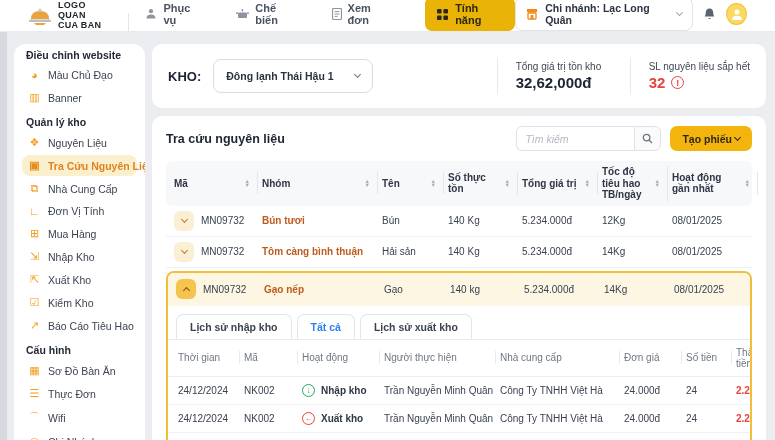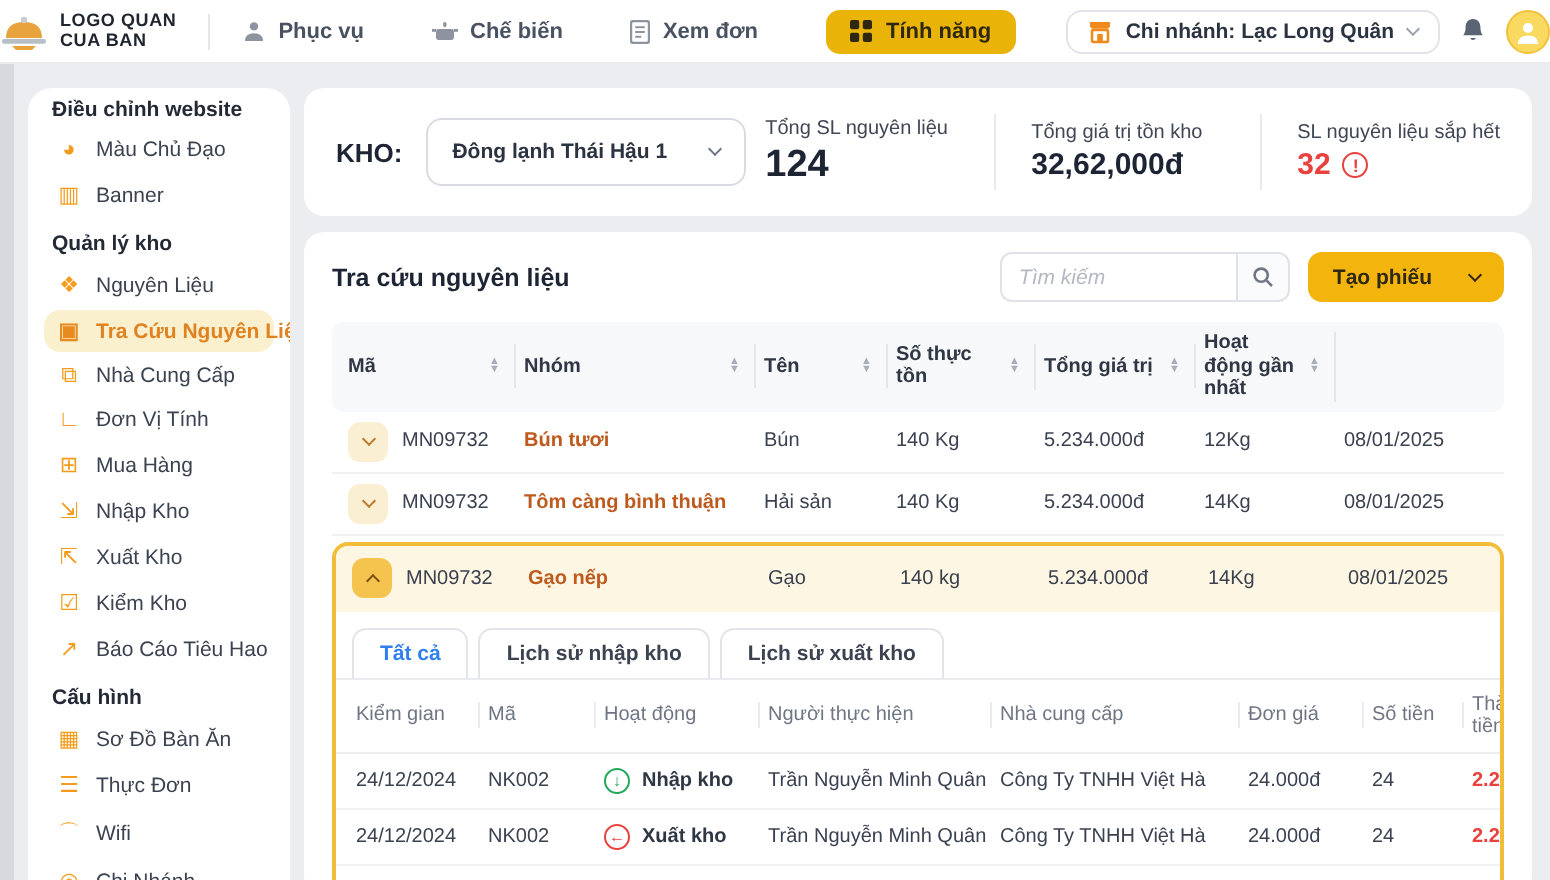--- a/index.html
+++ b/index.html
@@ -8,21 +8,21 @@
     font-family: "Liberation Sans", sans-serif;
     background: #ecedf1;
     color: #2b3240;
     position: relative;
   }
   .edge-strip { position:absolute; left:0; top:32px; bottom:0; width:7px; background:#d8d9de; }
 
   
   .topbar {
     height: 32px; background: #fff; border-bottom: 1px solid #e8eaee;
-    display: flex; align-items: center; padding: 0 0; position: relative; z-index: 3;
+    display: flex; align-items: flex-end; padding: 0 28px; position: relative; z-index: 3;
   }
   .logo { display: flex; align-items: center; gap: 6px; }
   .logo-text { font-size: 9px; font-weight: 800; letter-spacing: .3px; color: #20262f; line-height: 1.1; }
   .top-divider { width: 1px; height: 18px; background: #e4e6ea; margin: 0 16px; }
   .menu { display: flex; align-items: center; gap: 34px; }
   .menu-item { display: flex; align-items: center; gap: 6px; font-size: 11px; font-weight: 700; color: #4a5160; cursor: pointer; }
   .menu-item .mi { color: #8d94a0; display:flex; }
   .menu-item.active { background: #eab308; color: #2e2812; padding: 5px 12px; border-radius: 7px; gap: 7px; }
   .top-right { margin-left: auto; display: flex; align-items: center; gap: 9px; }
   .branch { display: flex; align-items: center; gap: 7px; border: 1px solid #e2e4e9; border-radius: 8px; padding: 4px 10px; font-size: 10.5px; font-weight: 700; color: #2b3240; background: #fff; }
@@ -61,21 +61,21 @@
   .vdiv { width: 1px; height: 38px; background: #e7e9ed; }
 
   
   .main-card { position: absolute; left: 152px; top: 116px; right: 9px; bottom: -8px; background: #fff; border-radius: 10px; padding: 10px 14px; overflow: hidden; }
   .lookup-head { display: flex; align-items: center; margin-bottom: 10px; }
   .lookup-title { font-size: 12.5px; font-weight: 800; color: #1d2433; }
   .search-box { display: flex; margin-left: auto; }
   .search-box input { width: 118px; height: 25px; border: 1px solid #e0e2e7; border-right: none; border-radius: 6px 0 0 6px; padding: 0 8px; font-size: 10.5px; font-family: "Liberation Sans", sans-serif; color: #2b3240; outline: none; font-style: italic; }
   .search-box input::placeholder { color: #b3b8c2; }
   .search-btn { width: 27px; height: 25px; border: 1px solid #e0e2e7; border-radius: 0 6px 6px 0; background: #fafbfc; display: flex; align-items: center; justify-content: center; cursor: pointer; }
-  .create-btn { margin-left: 9px; background: #F3B50D; border: none; border-radius: 7px; height: 25px; padding: 0 12px; display: flex; align-items: center; gap: 19px; font-size: 10.5px; font-weight: 800; color: #2e2812; cursor: pointer; font-family: "Liberation Sans", sans-serif; }
+  .create-btn { margin-left: 9px; background: #F3B50D; border: none; border-radius: 7px; height: 25px; padding: 0 12px; display: flex; align-items: center; gap: 3px; font-size: 10.5px; font-weight: 800; color: #2e2812; cursor: pointer; font-family: "Liberation Sans", sans-serif; }
   .create-btn .chev { color: #2e2812; }
 
   
   .grid-main { display: grid; grid-template-columns: 84px 116px 62px 70px 76px 66px 86px 1fr; column-gap: 4px; align-items: center; }
   .tbl-header { background: #f7f8fa; border-radius: 6px; padding: 5px 8px; min-height: 34px; font-size: 10px; font-weight: 700; color: #2f3644; }
   .th { display: flex; align-items: center; justify-content: space-between; padding-right: 7px; border-right: 1px solid #e4e6eb; line-height: 1.15; min-height: 22px; }
   .th:last-child { border-right: none; }
   .sort { display: flex; flex-direction: column; font-size: 5.5px; line-height: 4px; color: #a8aeb9; flex: none; margin-left: 4px; cursor: pointer; }
   .tbl-row { padding: 0 8px; height: 31px; border-bottom: 1px solid #eef0f3; font-size: 10px; color: #3a4150; }
   .cell-ma { display: flex; align-items: center; gap: 7px; }
@@ -261,24 +261,20 @@
     </div>
 </aside>
 
 <section class="kho-card">
   <span class="kho-label">KHO:</span>
   <div class="kho-select">
     <span>Đông lạnh Thái Hậu 1</span>
     <span class="chev"></span>
   </div>
   <div class="stats">
-    <div class="stat">
-      <div class="stat-label">Tổng SL nguyên liệu</div>
-      <div class="stat-value">124</div>
-    </div>
     <div class="vdiv"></div>
     <div class="stat">
       <div class="stat-label">Tổng giá trị tồn kho</div>
       <div class="stat-value mid">32,62,000đ</div>
     </div>
     <div class="vdiv"></div>
     <div class="stat">
       <div class="stat-label">SL nguyên liệu sắp hết</div>
       <div class="stat-value alert">
           <span>32</span>
@@ -321,20 +317,24 @@
       </span>
     <span class="th">
         <span>Số thực tồn</span>
         <span class="sort">▲<span>▼</span></span>
       </span>
     <span class="th">
         <span>Tổng giá trị</span>
         <span class="sort">▲<span>▼</span></span>
       </span>
     <span class="th">
+        <span>Tốc độ tiêu hao TB/ngày</span>
+        <span class="sort">▲<span>▼</span></span>
+      </span>
+    <span class="th">
         <span>Hoạt động gần nhất</span>
         <span class="sort">▲<span>▼</span></span>
       </span>
     <span class="th"></span>
   </div>
 
   <div class="grid-main tbl-row">
     <span class="cell-ma">
         <button class="expander">
           <span class="chev"></span>
@@ -377,27 +377,27 @@
       <span class="name">Gạo nếp</span>
       <span>Gạo</span>
       <span>140 kg</span>
       <span>5.234.000đ</span>
       <span>14Kg</span>
       <span>08/01/2025</span>
 
     </div>
 
     <div class="tabs">
+      <span class="tab">Lịch sử nhập kho</span>
       <span class="tab active">Tất cả</span>
-      <span class="tab">Lịch sử nhập kho</span>
       <span class="tab">Lịch sử xuất kho</span>
     </div>
 
     <div class="grid-sub sub-header">
-      <span>Kiểm gian</span>
+      <span>Thời gian</span>
       <span>Mã</span>
       <span>Hoạt động</span>
       <span>Người thực hiện</span>
       <span>Nhà cung cấp</span>
       <span>Đơn giá</span>
       <span>Số tiền</span>
       <span>Thành tiền</span>
     </div>
 
     <div class="grid-sub sub-row">

